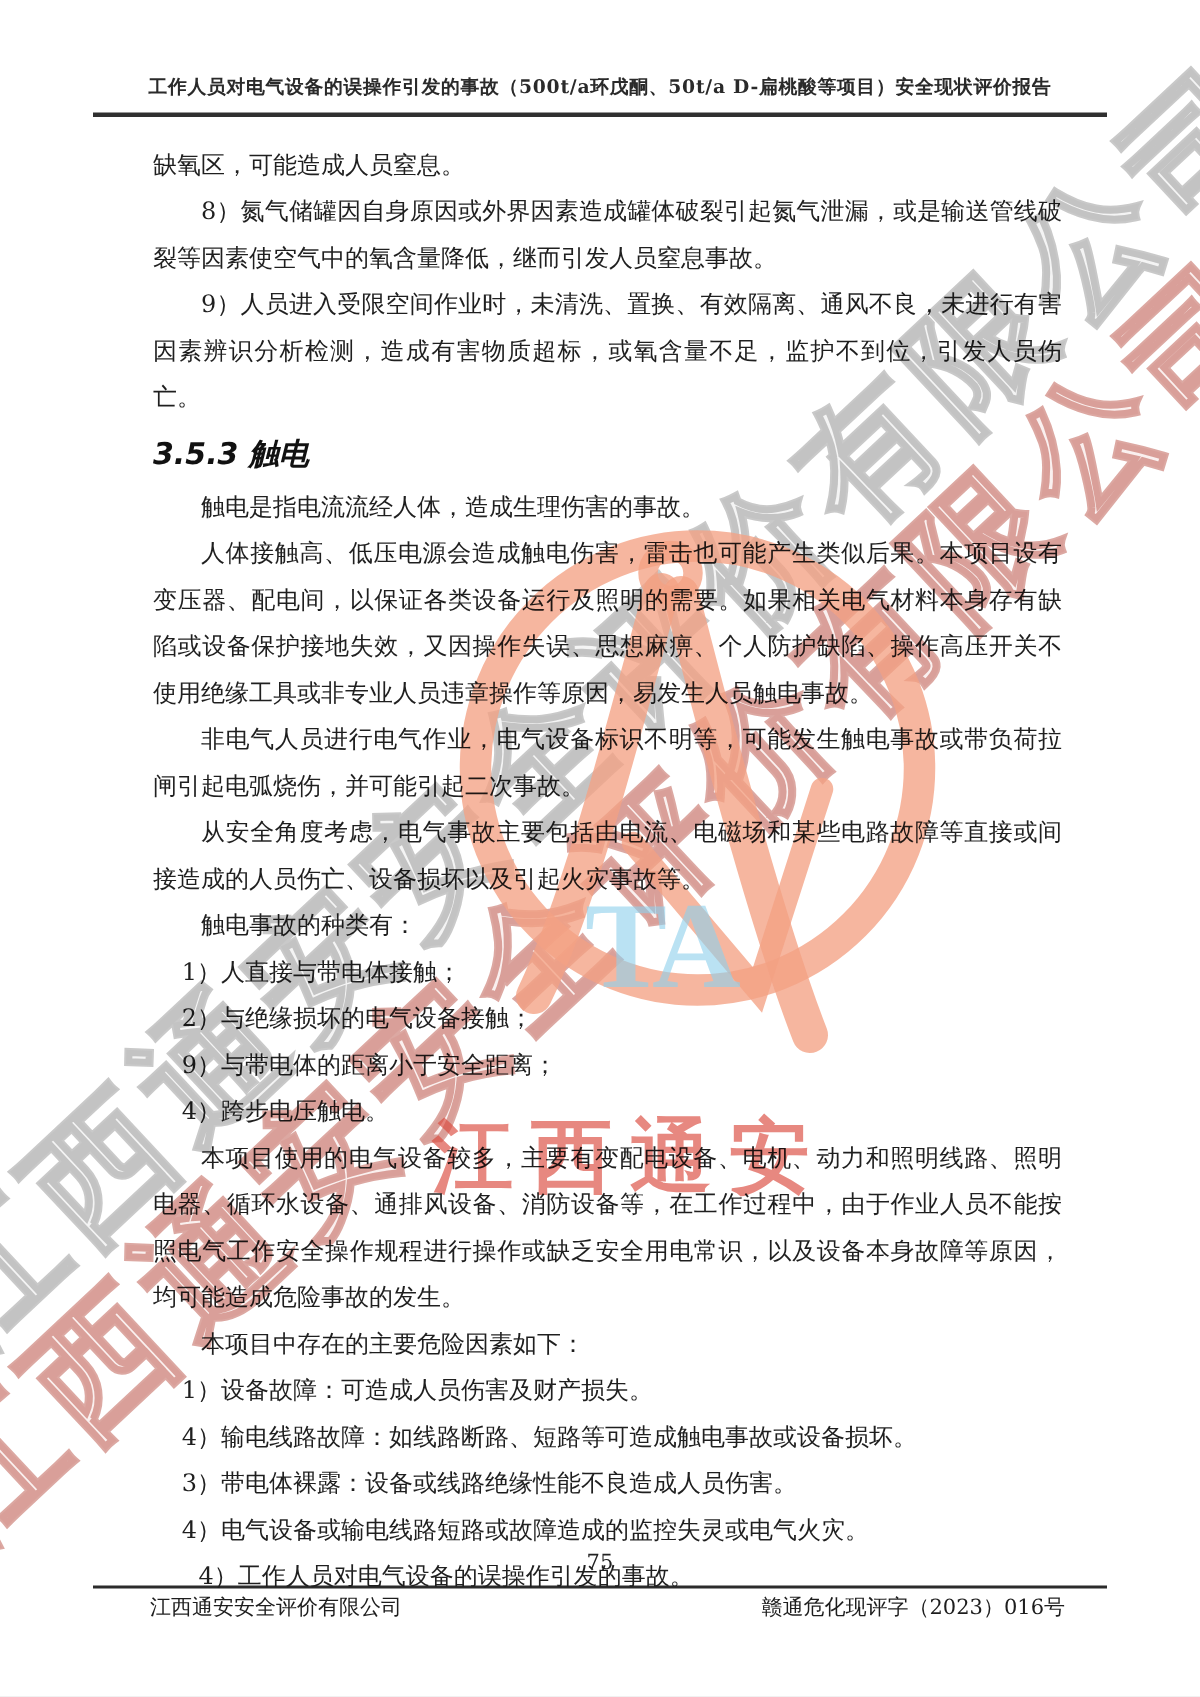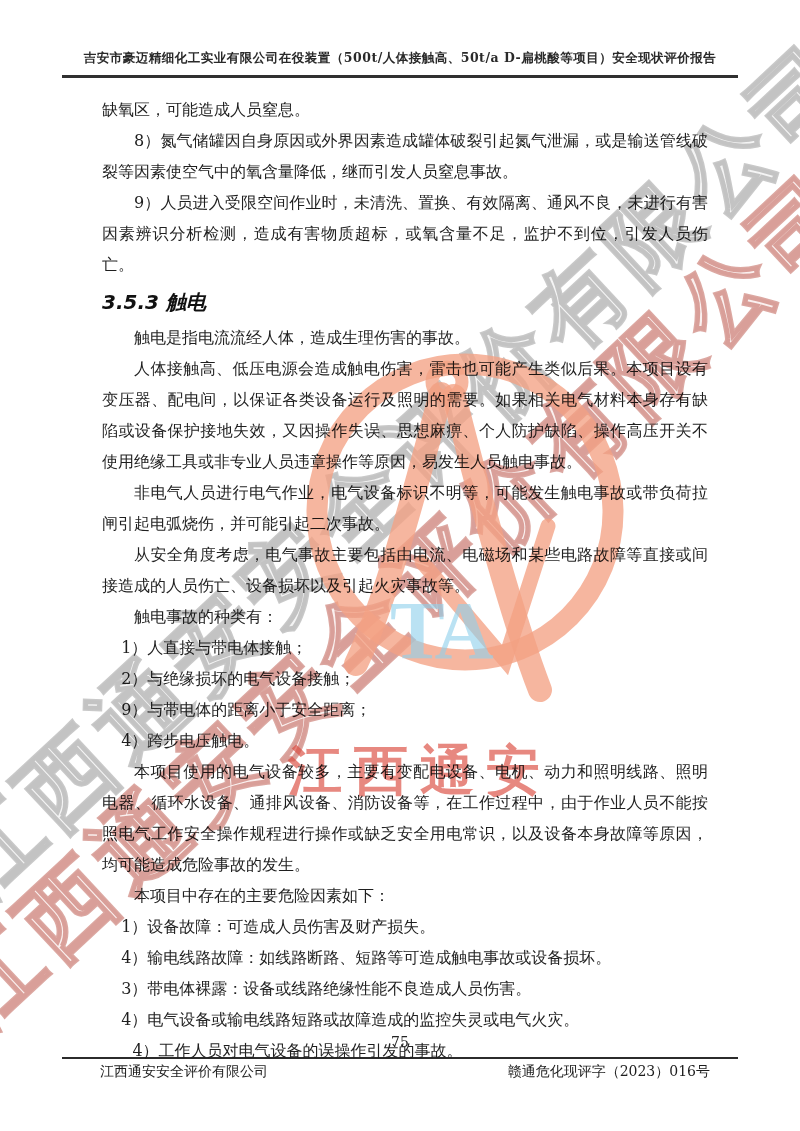--- a/index.html
+++ b/index.html
@@ -91,21 +91,21 @@
     position:absolute;top:1063px;left:100px;right:90px;
     display:flex;justify-content:space-between;
     font-size:14px;color:#1d1d1d;
   }
 </style>
 </head>
 <body>
 
 <div class="page">
 
-  <div class="header-title">吉安市豪迈精细化工实业有限公司在役装置（500t/人体接触高、50t/a D-扁桃酸等项目）安全现状评价报告</div>
+  <div class="header-title">工作人员对电气设备的误操作引发的事故（500t/a环戊酮、50t/a D-扁桃酸等项目）安全现状评价报告</div>
   <div class="header-rule"></div>
 
   <div class="content">
     <p class="p-plain">缺氧区，可能造成人员窒息。</p>
     <p class="p-indent">8）氮气储罐因自身原因或外界因素造成罐体破裂引起氮气泄漏，或是输送管线破裂等因素使空气中的氧含量降低，继而引发人员窒息事故。</p>
     <p class="p-indent">9）人员进入受限空间作业时，未清洗、置换、有效隔离、通风不良，未进行有害因素辨识分析检测，造成有害物质超标，或氧含量不足，监护不到位，引发人员伤亡。</p>
     <p class="sec-heading">3.5.3 触电</p>
     <p class="p-indent">触电是指电流流经人体，造成生理伤害的事故。</p>
     <p class="p-indent">人体接触高、低压电源会造成触电伤害，雷击也可能产生类似后果。本项目设有变压器、配电间，以保证各类设备运行及照明的需要。如果相关电气材料本身存有缺陷或设备保护接地失效，又因操作失误、思想麻痹、个人防护缺陷、操作高压开关不使用绝缘工具或非专业人员违章操作等原因，易发生人员触电事故。</p>
     <p class="p-indent">非电气人员进行电气作业，电气设备标识不明等，可能发生触电事故或带负荷拉闸引起电弧烧伤，并可能引起二次事故。</p>

